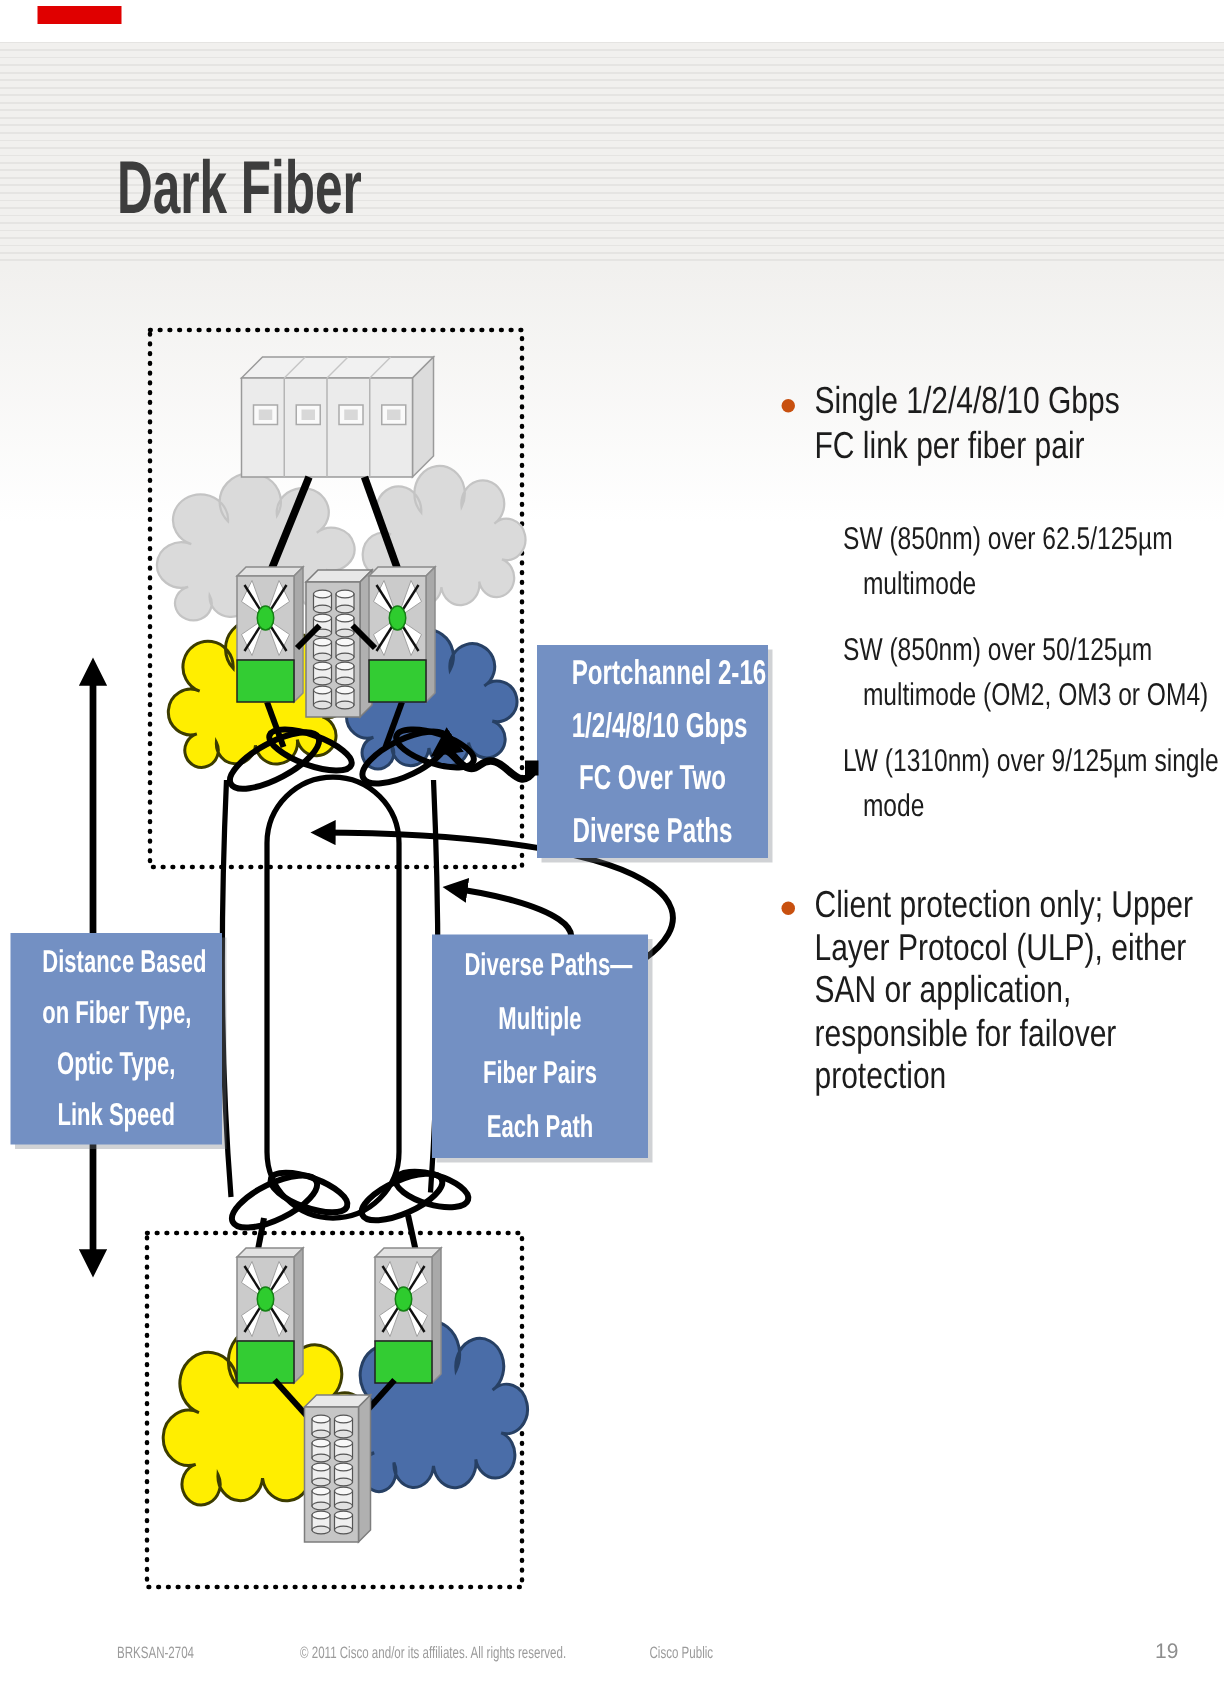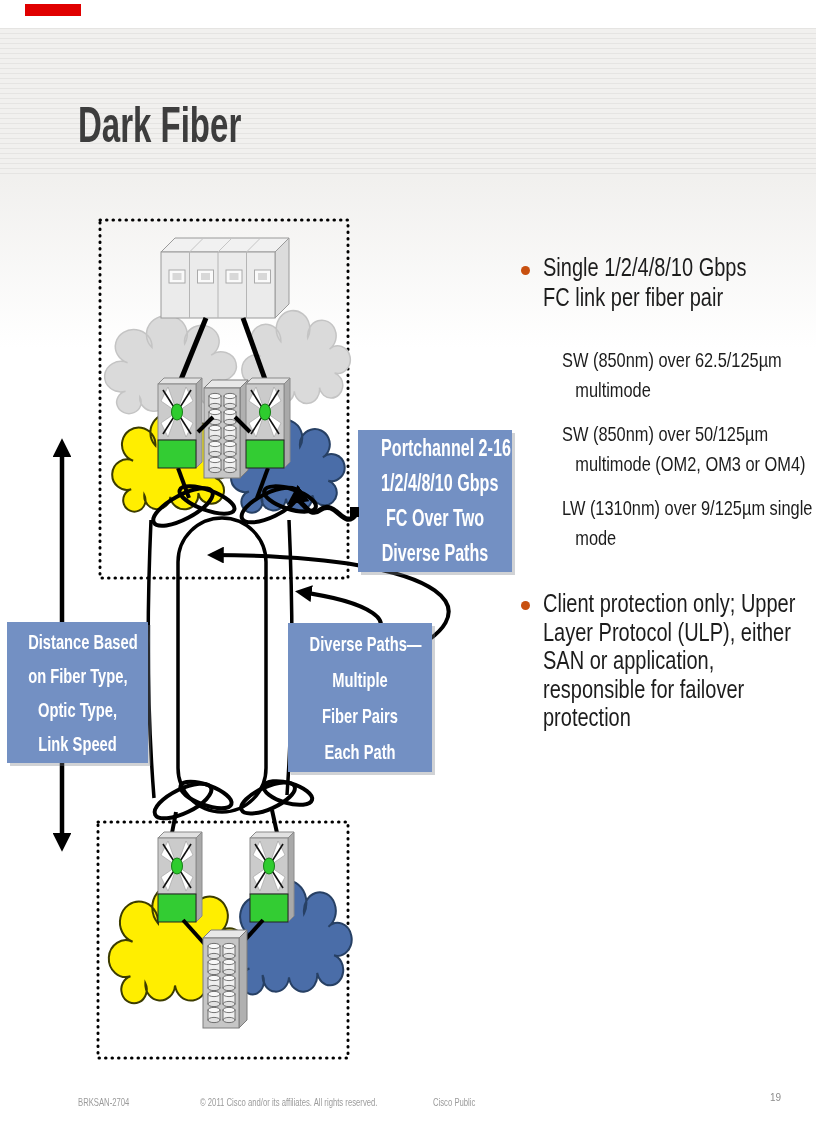--- a/index.html
+++ b/index.html
@@ -29,21 +29,21 @@
   .btext{position:absolute;z-index:5;color:#1c1c1c;white-space:nowrap;}
   #b1{left:543px;top:252px;font-size:25px;line-height:30px;transform:scaleX(0.8);transform-origin:0 0;}
   #b2{left:543px;top:589px;font-size:25px;line-height:28.5px;transform:scaleX(0.8);transform-origin:0 0;}
   #subs{left:562px;top:345px;font-size:21px;line-height:30px;transform:scaleX(0.78);transform-origin:0 0;}
   #subs .sub{margin-bottom:14px;}
   #subs .cont{padding-left:17px;}
   
   .footer-item{position:absolute;top:1096px;z-index:5;font-size:11px;color:#9b9b9b;
                white-space:nowrap;transform:scaleX(0.7);transform-origin:0 0;}
   #f-id{left:78px;} #f-copy{left:200px;} #f-class{left:433px;}
-  #f-page{position:absolute;left:770px;top:1092px;z-index:5;font-size:10px;color:#8d8d8d;}
+  #f-page{position:absolute;left:770px;top:1092px;z-index:5;font-size:14px;color:#8d8d8d;}
 </style>
 </head>
 <body>
 
 <div id="slide">
   <div class="band1"></div>
   <div class="band2"></div>
   <div class="accent-bar"></div>
   <div class="page-title">Dark Fiber</div>
 

